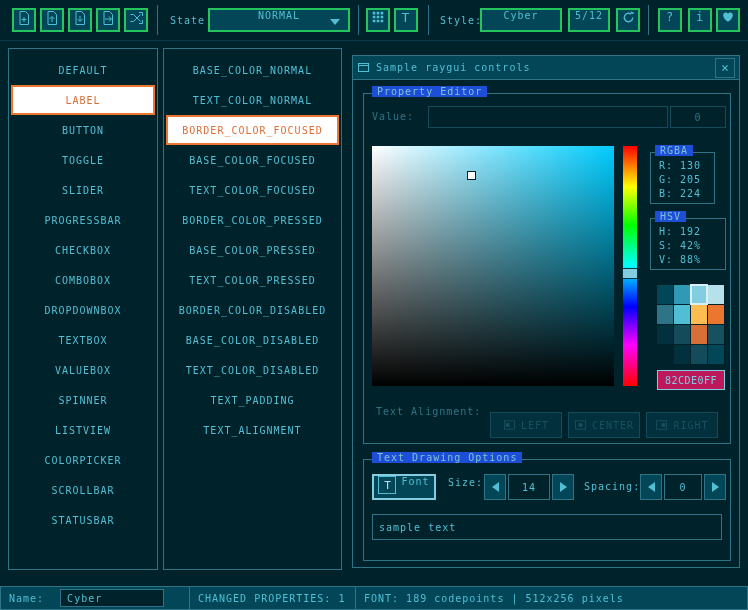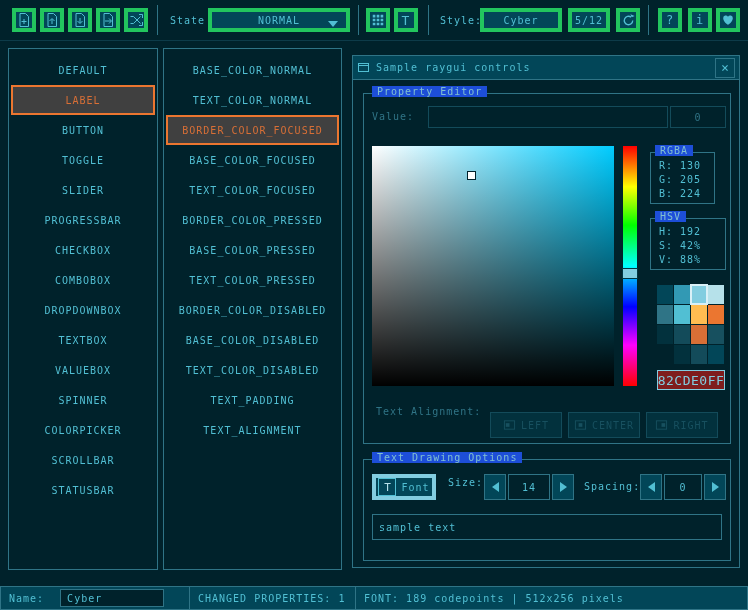--- a/index.html
+++ b/index.html
@@ -1,27 +1,27 @@
 <!DOCTYPE html>
 <html><head>
 <meta charset="utf-8">
 <style>
   html,body{margin:0;padding:0;background:#00222b;}
   .app{position:relative;width:748px;height:610px;background:#00222b;overflow:hidden;
        font-family:"DejaVu Sans Mono",monospace;font-size:10px;letter-spacing:1px;color:#51bfd3;}
   .abs{position:absolute;box-sizing:border-box;}
-  .btn{position:absolute;box-sizing:border-box;border:4px solid #22c55e;background:#024658;color:#51bfd3;
-       display:flex;align-items:center;justify-content:center;cursor:pointer;}
+  .btn{position:absolute;box-sizing:border-box;border:2px solid #22c55e;background:#024658;color:#51bfd3;
+       display:flex;justify-content:center;cursor:pointer;}
   .icon-btn{top:8px;width:24px;height:24px;}
   .tlabel{position:absolute;top:15px;white-space:nowrap;}
   .vdiv{position:absolute;width:1px;background:#2f7486;}
   .panel{position:absolute;box-sizing:border-box;border:1px solid #2f7486;padding-top:6px;}
   .list-item{height:30px;margin:0 2px;display:flex;align-items:center;justify-content:center;
              box-sizing:border-box;cursor:pointer;white-space:nowrap;}
-  .list-item.selected{background:#404040;border:2px solid #eb7630;color:#d86f36;}
+  .list-item.selected{background:#ffffff;border:2px solid #eb7630;color:#d86f36;}
   .window{position:absolute;box-sizing:border-box;border:1px solid #2f7486;background:#00222b;}
   .titlebar{position:absolute;left:0;top:0;right:0;height:24px;background:#024658;border-bottom:1px solid #2f7486;
             display:flex;align-items:center;gap:6px;padding:0 4px;box-sizing:border-box;}
   .closebtn{margin-left:auto;width:18px;height:18px;border:1px solid #2f7486;background:#024658;
             display:flex;align-items:center;justify-content:center;cursor:pointer;}
   .groupbox{position:absolute;box-sizing:border-box;border:1px solid #2f7486;}
   .gb-label{position:absolute;top:-8px;left:8px;background:#1d4ed8;padding:0 5px;color:#81c0d0;white-space:nowrap;}
   .textbox{position:absolute;box-sizing:border-box;border:1px solid #2f7486;background:#00222b;color:#51bfd3;
            font-family:inherit;font-size:inherit;letter-spacing:inherit;padding:0 6px;outline:none;}
   .dimlabel{color:#2f7486;}
@@ -30,22 +30,22 @@
   .picker{position:absolute;background:
      linear-gradient(to top, #000, rgba(0,0,0,0)),
      linear-gradient(to right, #ffffff, #00ccff);}
   .picker-cursor{position:absolute;width:7px;height:7px;background:#ffffff;border:1px solid #00222b;cursor:pointer;}
   .huebar{position:absolute;background:linear-gradient(to bottom,
      #ff0000 0%, #ffff00 17%, #00ff00 33%, #00ffff 50%, #0000ff 67%, #ff00ff 83%, #ff0000 100%);}
   .hue-handle{position:absolute;left:-1px;right:-1px;height:9px;background:#82cde0;border:1px solid #003541;cursor:pointer;}
   .swatch-grid{position:absolute;display:grid;grid-template-columns:repeat(4,16px);grid-auto-rows:19px;gap:1px;}
   .swatch{cursor:pointer;}
   .swatch.selected{outline:2px solid #d9f0f7;outline-offset:-1px;}
-  .hexbox{position:absolute;box-sizing:border-box;border:1px solid #82cde0;background:#7f1d1d;color:#82cde0;
-          display:flex;align-items:center;justify-content:center;font-size:13px;letter-spacing:0.5px;overflow:hidden;}
+  .hexbox{position:absolute;box-sizing:border-box;border:1px solid #82cde0;background:#be185d;color:#82cde0;
+          display:flex;align-items:center;justify-content:center;font-size:10px;letter-spacing:0.5px;overflow:hidden;}
   .spin-btn{position:absolute;box-sizing:border-box;border:1px solid #2f7486;background:#024658;
             display:flex;align-items:center;justify-content:center;cursor:pointer;}
   .val-box{position:absolute;box-sizing:border-box;border:1px solid #2f7486;background:#00222b;color:#51bfd3;
            display:flex;align-items:center;justify-content:center;}
   .tri-down{width:0;height:0;border-left:5px solid transparent;border-right:5px solid transparent;border-top:6px solid #51bfd3;}
   .tri-left{width:0;height:0;border-top:5px solid transparent;border-bottom:5px solid transparent;border-right:7px solid #51bfd3;}
   .tri-right{width:0;height:0;border-top:5px solid transparent;border-bottom:5px solid transparent;border-left:7px solid #51bfd3;}
   .status-seg{position:absolute;box-sizing:border-box;border:1px solid #2f7486;background:#024658;
               display:flex;align-items:center;padding:0 8px;white-space:nowrap;}
   .t-chip{display:inline-flex;align-items:center;justify-content:center;width:16px;height:16px;
@@ -158,20 +158,21 @@
         <div class="list-item">BUTTON</div>
         <div class="list-item">TOGGLE</div>
         <div class="list-item">SLIDER</div>
         <div class="list-item">PROGRESSBAR</div>
         <div class="list-item">CHECKBOX</div>
         <div class="list-item">COMBOBOX</div>
         <div class="list-item">DROPDOWNBOX</div>
         <div class="list-item">TEXTBOX</div>
         <div class="list-item">VALUEBOX</div>
         <div class="list-item">SPINNER</div>
+        <div class="list-item">LISTVIEW</div>
         <div class="list-item">COLORPICKER</div>
         <div class="list-item">SCROLLBAR</div>
         <div class="list-item">STATUSBAR</div>
       </div>
   </div>
 
   <div class="panel" style="left:163px;top:48px;width:179px;height:522px">
     <div>
         <div class="list-item">BASE_COLOR_NORMAL</div>
         <div class="list-item">TEXT_COLOR_NORMAL</div>

